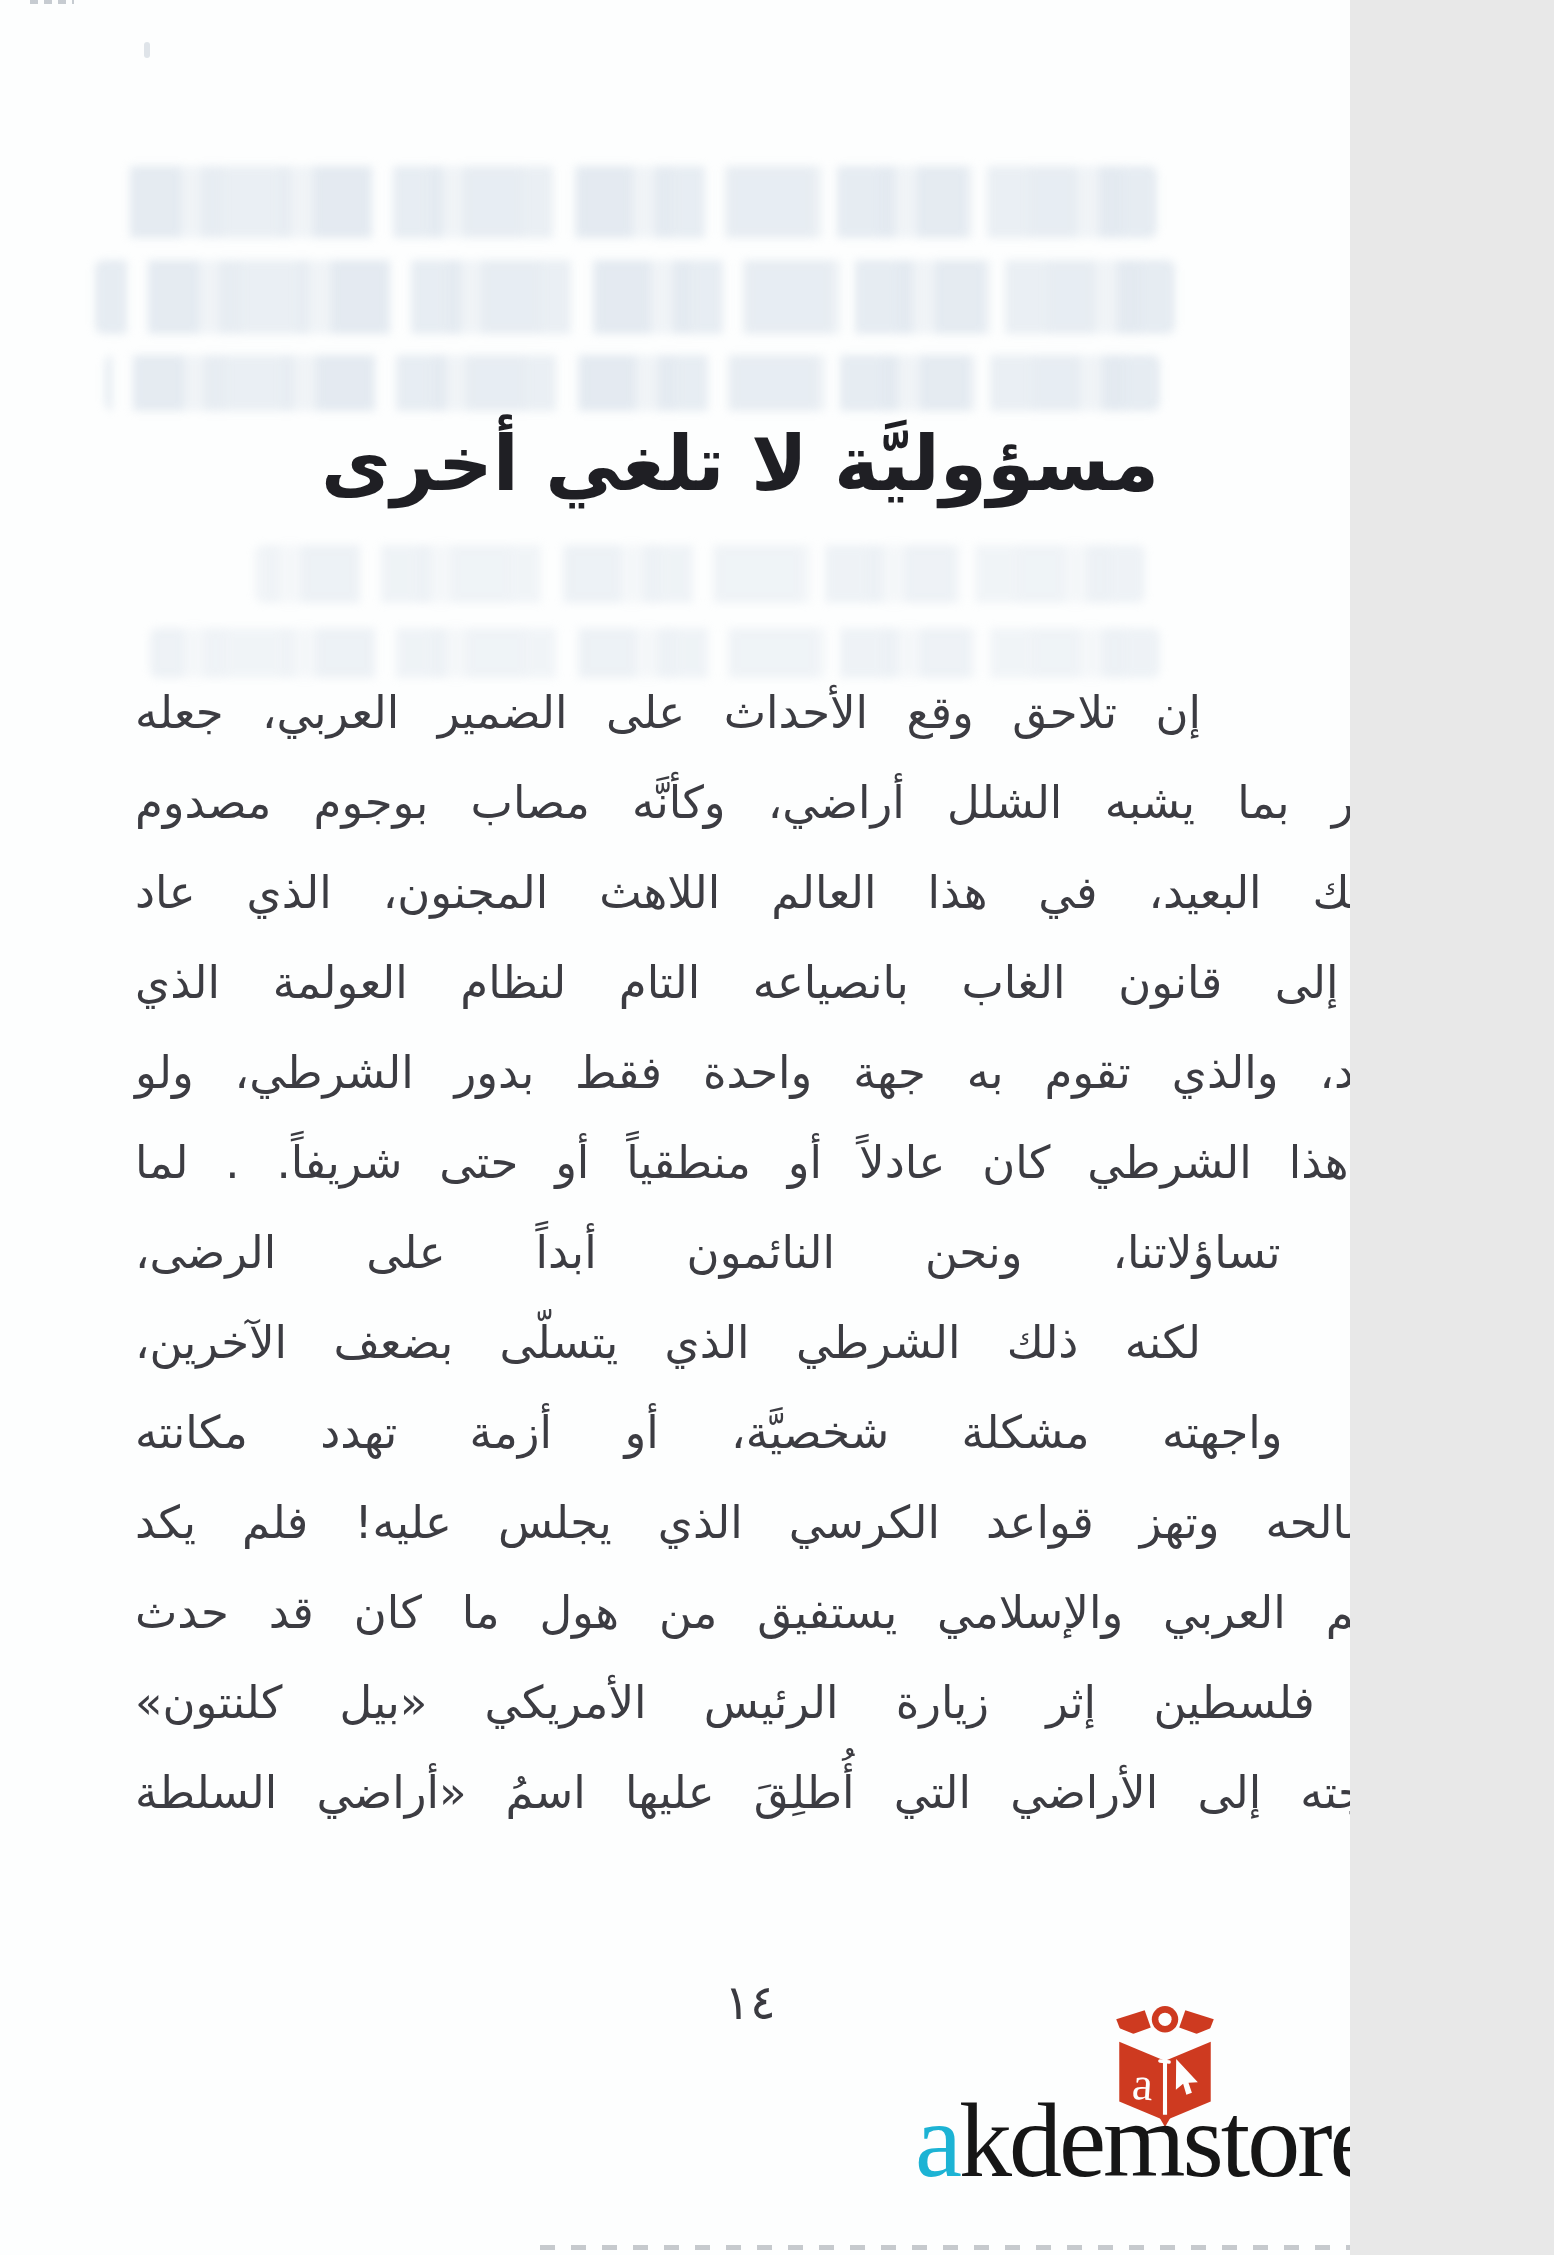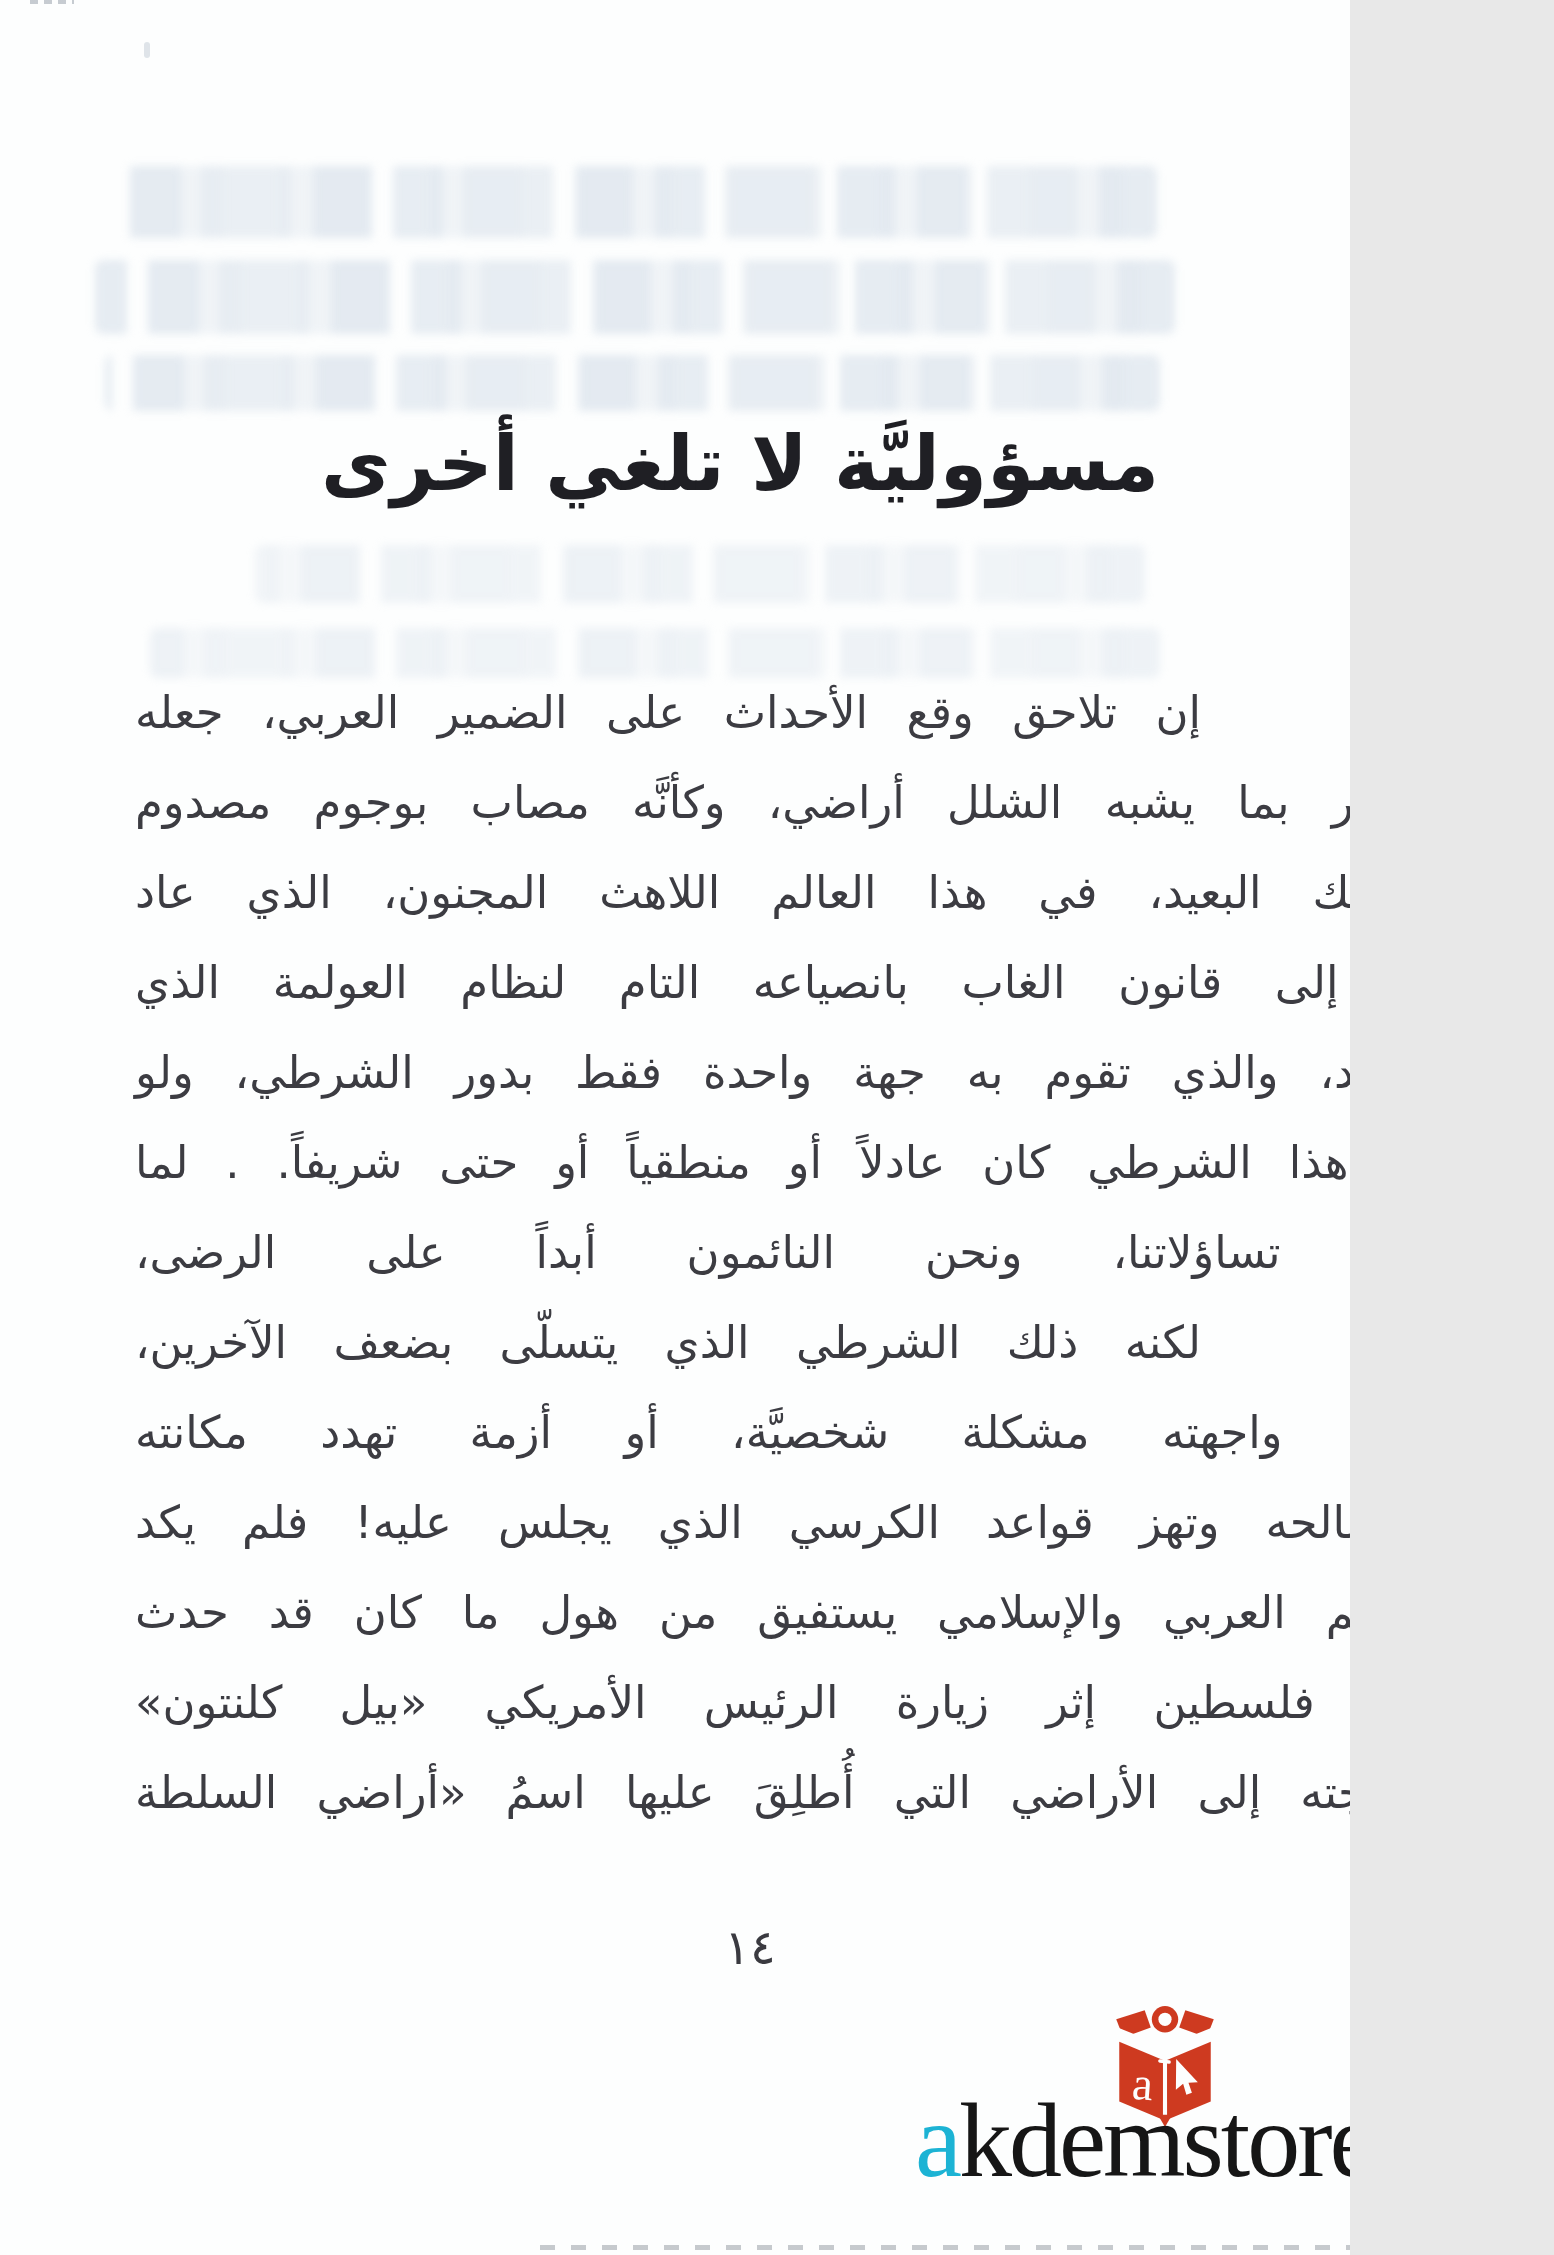--- a/index.html
+++ b/index.html
@@ -51,21 +51,21 @@
     text-align:justify;
     text-align-last:justify;
     white-space:normal;
     overflow:visible;
   }
   .line.indent{padding-right:230px;}
   .line.align-right{text-align-last:right;}
   
   .page-number{
     position:absolute;
-    left:600px;top:1919px;width:300px;
+    left:600px;top:1974px;width:300px;
     text-align:center;
     font-size:48px;
     color:#3a3a40;
   }
   
   .edge-right-soft{
     position:absolute;left:1536px;top:0;width:5px;height:2255px;
     background:linear-gradient(180deg,rgba(150,160,170,.55),rgba(170,180,188,.35) 40%,rgba(160,170,178,.5));
   }
   .edge-right-dashes{

